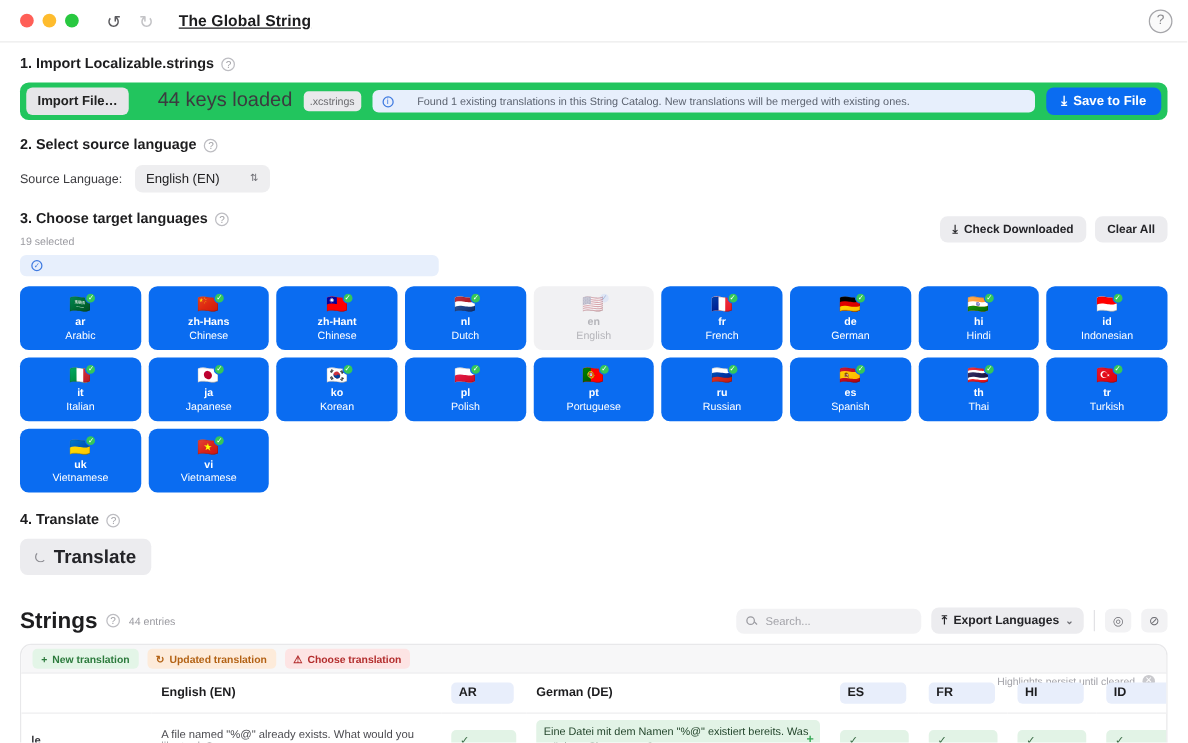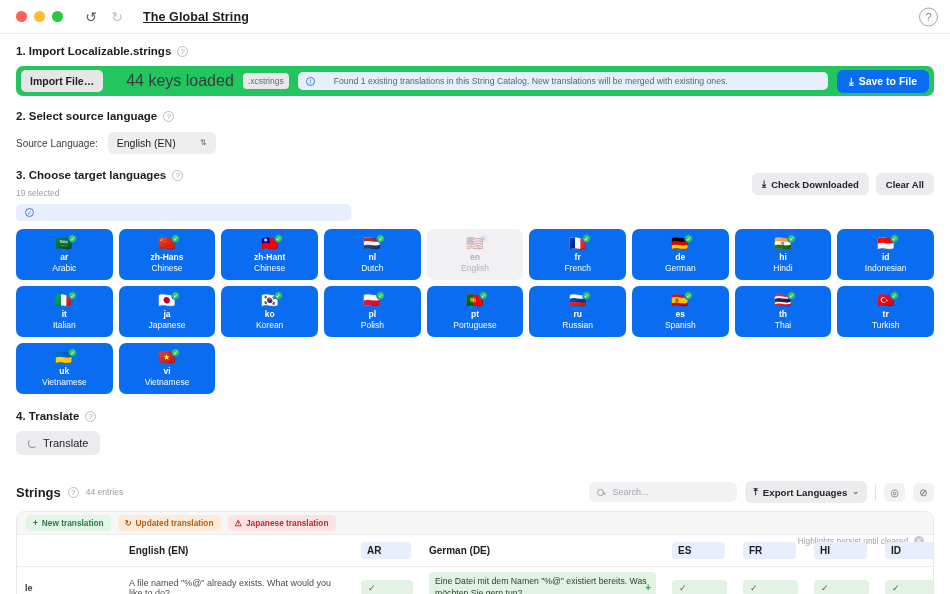--- a/index.html
+++ b/index.html
@@ -162,32 +162,32 @@
     background: #34c759; color: #fff;
     font-size: 6px; line-height: 9px; text-align: center;
     border: 1px solid #0a6cf1;
   }
   .lang-tile.off .badge { background: #dfe6f5; border-color: #f1f1f3; color: #9fb4da; }
 
   
   #step4 { padding-top: 16px; }
   .btn-translate {
     margin-top: 9px; background: #ececef; border-radius: 6px;
-    font-size: 11px; font-weight: 400; color: #242428;
+    font-size: 15px; font-weight: 700; color: #242428;
     padding: 6px 12px; display: inline-flex; align-items: center; gap: 6px;
   }
   .spinner {
     width: 9px; height: 9px; border-radius: 50%;
     border: 1.3px solid #8c8c92; border-top-color: transparent;
     border-right-color: transparent;
   }
 
   
   #strings-head { padding-top: 26px; display: flex; align-items: center; gap: 7px; }
-  .h-strings { font-size: 13px; font-weight: 700; }
+  .h-strings { font-size: 18px; font-weight: 700; }
   .entries { font-size: 8.5px; color: #9a9aa0; }
   .tools { margin-left: auto; display: flex; align-items: center; gap: 8px; }
   .search-box {
     background: #f2f2f4; border-radius: 6px; width: 148px;
     padding: 5px 8px; display: flex; align-items: center; gap: 8px;
   }
   .search-ph { font-size: 9px; color: #a2a2a8; }
   .mag {
     width: 7px; height: 7px; border-radius: 50%;
     border: 1.2px solid #9a9aa0; position: relative; flex: none;
@@ -507,21 +507,21 @@
     <div class="tag new">
       <span>+</span>
       <span>New translation</span>
     </div>
     <div class="tag upd">
       <span>↻</span>
       <span>Updated translation</span>
     </div>
     <div class="tag mis">
       <span>⚠</span>
-      <span>Japanese translation</span>
+      <span>Choose translation</span>
     </div>
     <div class="persist">
       <span>Highlights persist until cleared</span>
       <span class="x-circ">✕</span>
     </div>
   </div>
 
   <table>
     <colgroup>
       <col class="c-key">

